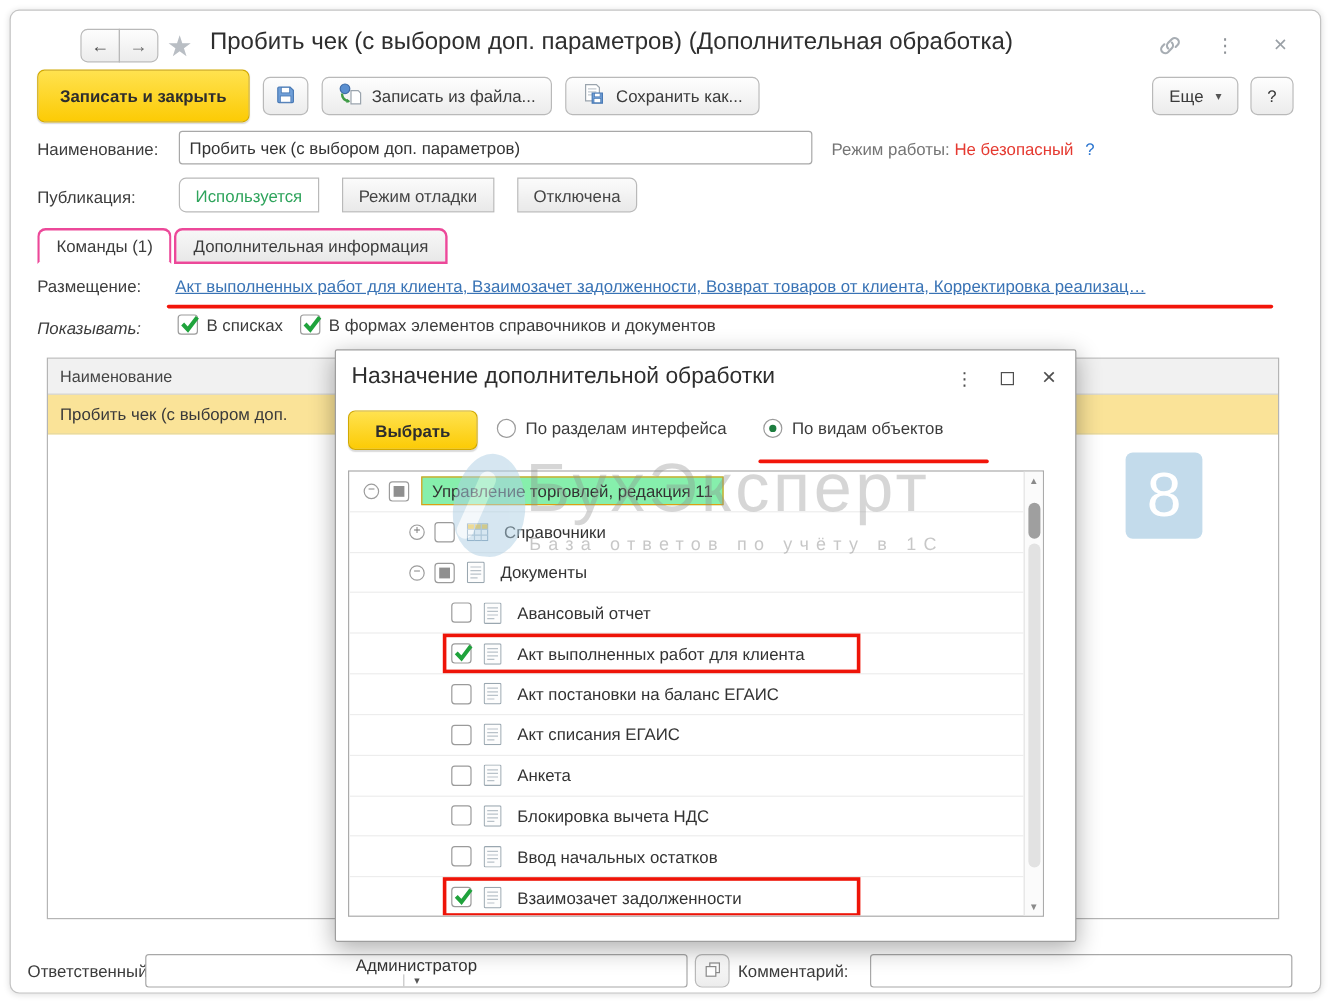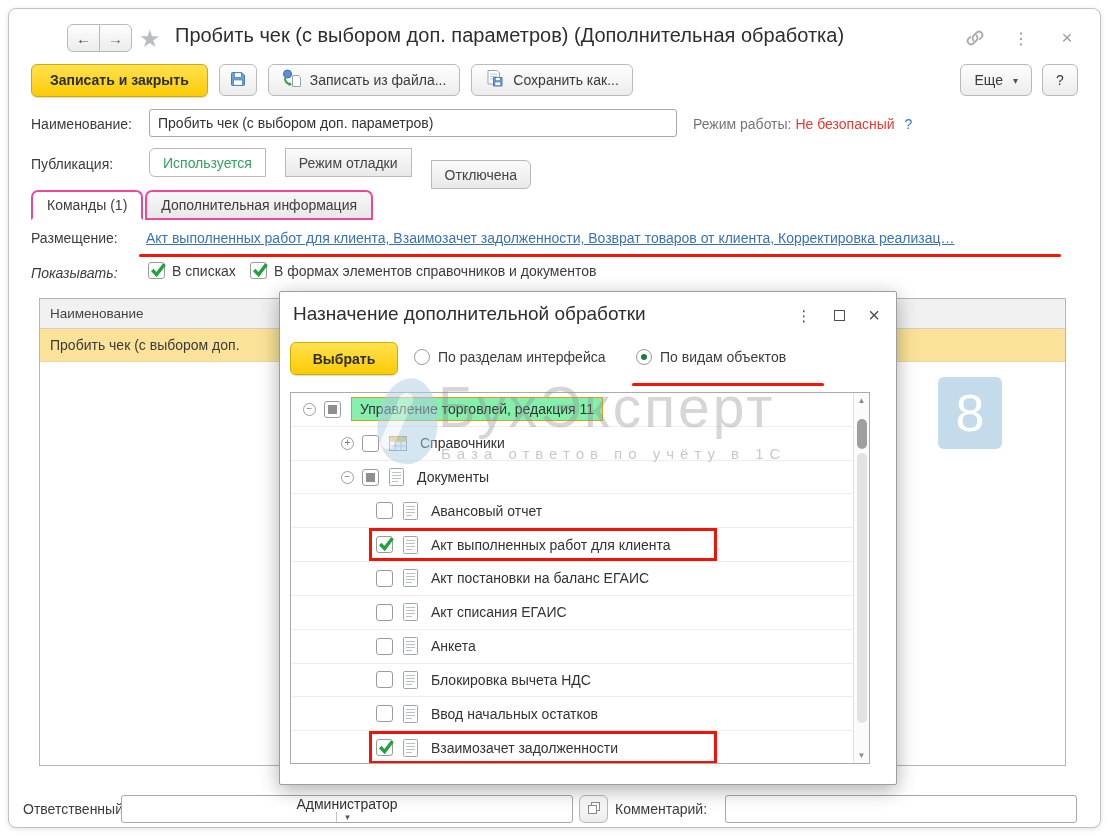--- a/index.html
+++ b/index.html
@@ -20,40 +20,40 @@
   .tb-ico { width:22px; height:22px; display:flex; align-items:center; justify-content:center; cursor:pointer; }
   .dots { font-size:16px; color:#8e9297; letter-spacing:0; }
   .winclose { font-size:19px; color:#9aa0a6; }
 
   
   .toolbar { left:22px; top:54px; right:22px; height:34px; display:flex; gap:11px; align-items:center; }
   .btn { background:linear-gradient(#fefefe,#ececec); border:1px solid #b9b9b9; border-radius:6px;
          font-size:14px; color:#3a3a3a; display:inline-flex; align-items:center; justify-content:center;
          height:32px; padding:0 13px; cursor:pointer; white-space:nowrap; gap:8px; }
   .btn-yellow { background:linear-gradient(#ffe24f,#fccb05); border-color:#d2a900; font-weight:bold; color:#2d2d2d;
-                height:33px; padding:0 18px; box-shadow:0 1px 1px rgba(0,0,0,.15); }
+                height:44px; padding:0 18px; box-shadow:0 1px 1px rgba(0,0,0,.15); }
   .iconbtn { width:38px; padding:0; }
   .toolbar-right { margin-left:auto; display:flex; gap:10px; }
   .more-arrow { font-size:10px; color:#555; margin-left:2px; }
   .helpbtn { width:36px; padding:0; }
 
   
   .flabel { font-size:14px; color:#3c3c3c; white-space:nowrap; }
   .input { border:1px solid #a8a8a8; border-radius:3px; font-size:14px; color:#333; padding:0 8px;
            display:flex; align-items:center; background:#fff; }
   .lbl-name { left:22px; top:107px; }
   .inp-name { left:140px; top:100px; width:528px; height:28px; }
   .workmode { left:684px; top:107px; font-size:14px; }
   .wm-label { color:#757575; } .wm-value { color:#e53a31; } .wm-help { color:#2e77d0; margin-left:6px; cursor:pointer; }
   .lbl-pub { left:22px; top:147px; }
   .segmented { left:140px; top:139px; display:flex;gap:20px; }
   .seg { height:29px; padding:0 13px; border:1px solid #b9b9b9; background:linear-gradient(#fbfbfb,#e9e9e9);
          font-size:14px; color:#444; display:flex; align-items:center; margin-left:-1px; cursor:pointer; }
   .seg:first-child { border-radius:6px 0 0 6px; margin-left:0; }
-  .seg:last-child { border-radius:0 6px 6px 0;margin-top:12px; }
+  .seg:last-child { border-radius:0 6px 6px 0; }
   .seg.selected { background:#fff; color:#2fa45c; }
 
   
   .tabs { left:22px; top:181px; display:flex; }
   .tab { height:30px; padding:0 14px; border:2px solid #ec4899; border-radius:7px 7px 0 0;
          background:linear-gradient(#f7f7f7,#e8e8e8); font-size:14px; color:#3c3c3c;
          display:flex; align-items:center; margin-right:2px; cursor:pointer; }
   .tab.active { background:#fff; border-bottom-color:#fff; }
 
   

